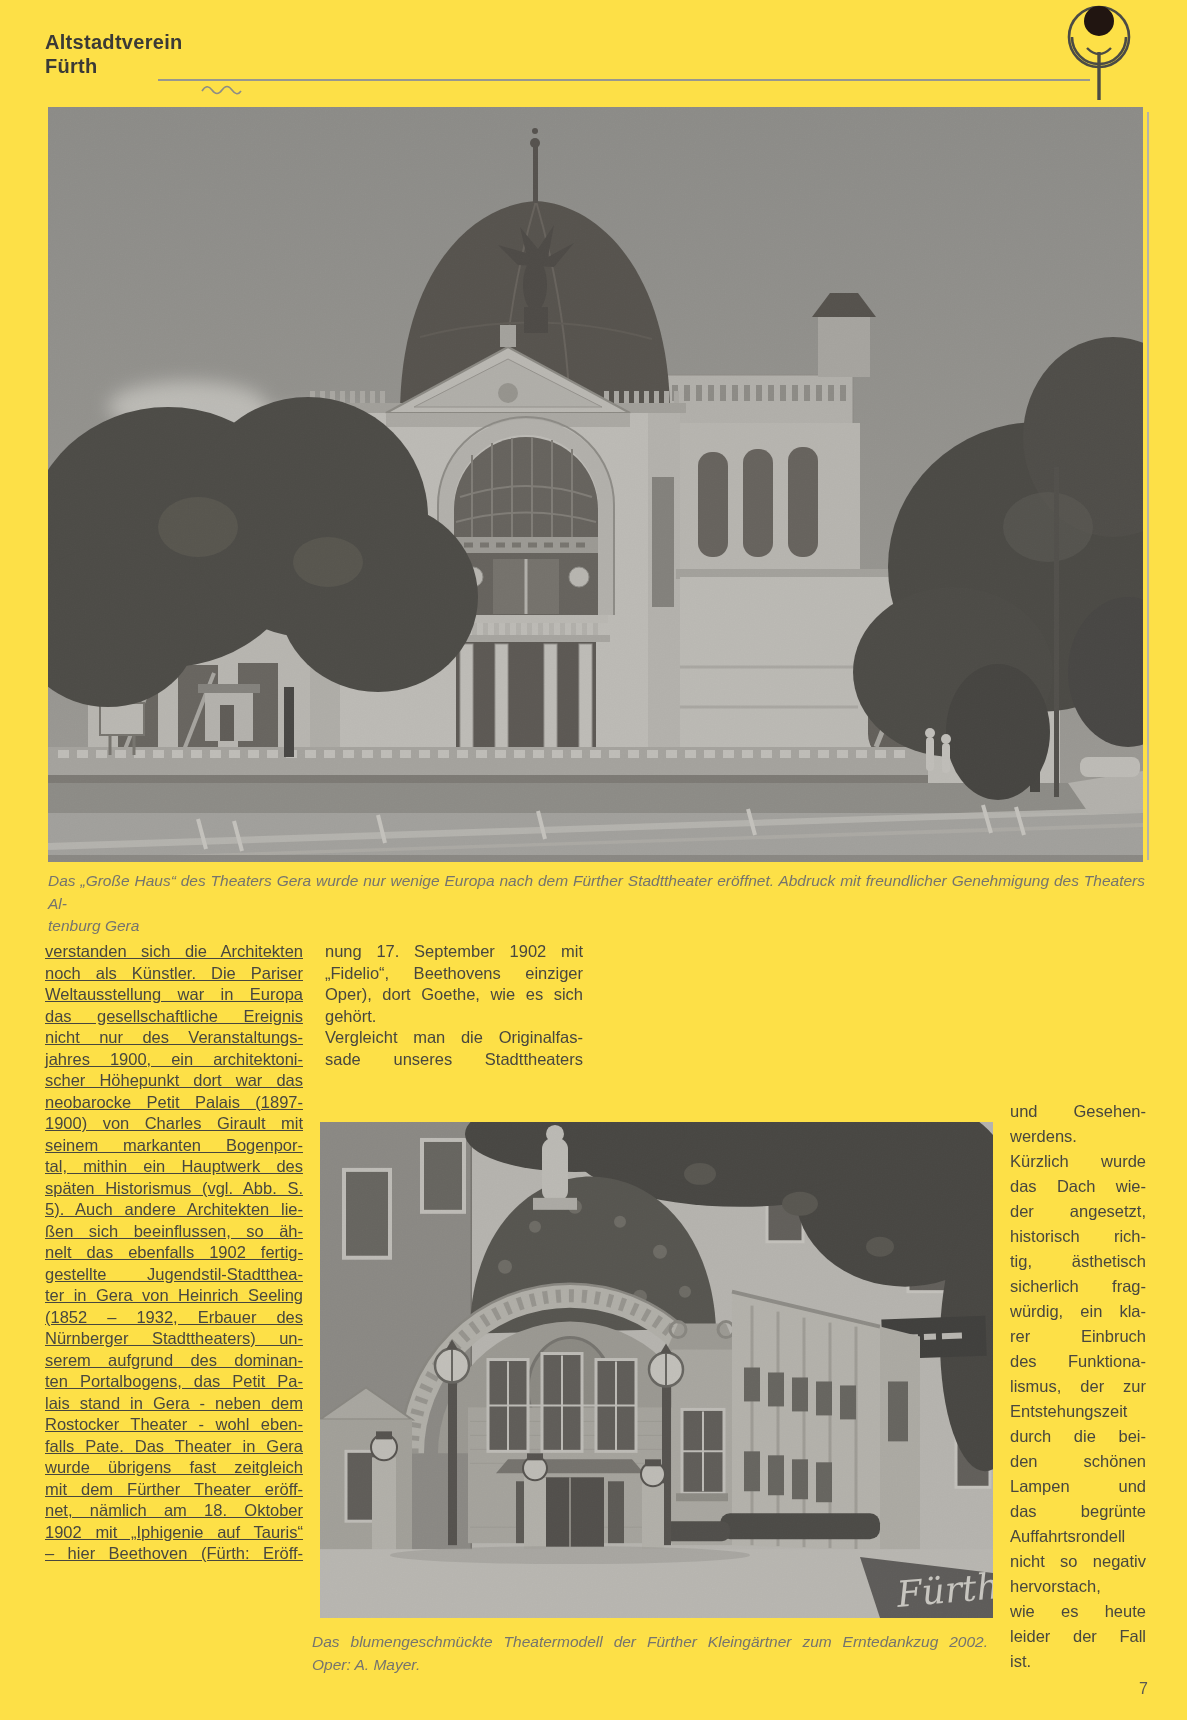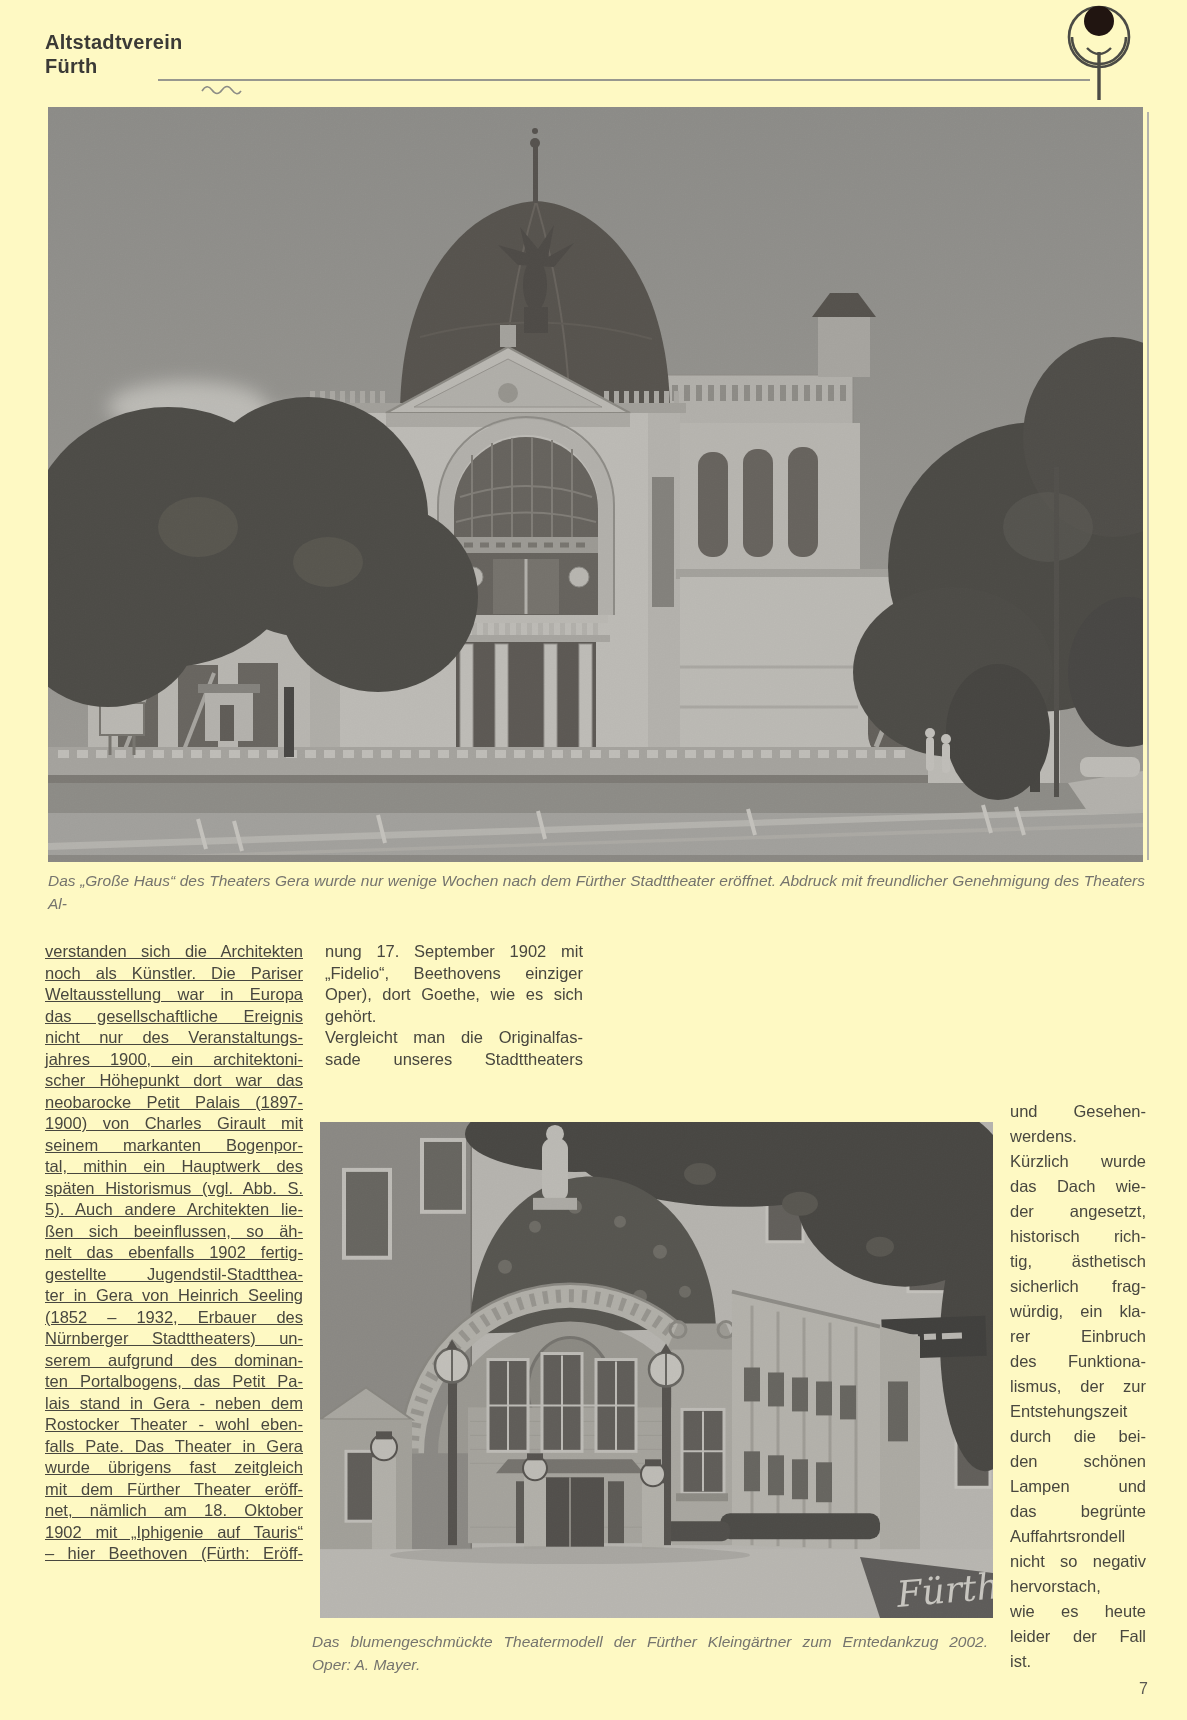--- a/index.html
+++ b/index.html
@@ -1,18 +1,18 @@
 <!DOCTYPE html>
 <html lang="de"><head>
 <meta charset="utf-8">
 <style>
   html,body{margin:0;padding:0;background:#e8e8e6;}
   .page{
     position:relative;width:1187px;height:1720px;margin:0 auto;
-    background:#fef9c3;overflow:hidden;
+    background:#fde047;overflow:hidden;
     font-family:"Liberation Sans",sans-serif;color:#45443f;
   }
   
   .org-name{position:absolute;left:45px;top:30px;font-size:20px;font-weight:bold;
     color:#3b3a36;line-height:24px;letter-spacing:.3px;}
   .header-rule{position:absolute;left:158px;top:79px;width:932px;height:2px;background:#98988f;}
   .scribble{position:absolute;left:200px;top:82px;}
   .logo{position:absolute;left:1056px;top:2px;width:86px;height:102px;}
   
   .photo{position:absolute;display:block;}
@@ -232,21 +232,22 @@
       <line x1="968" y1="700" x2="976" y2="728"></line>
     </g>
     <rect x="1032" y="650" width="60" height="20" rx="8" fill="#d8d5cd"></rect>
     <rect x="1006" y="360" width="5" height="330" fill="#35322b"></rect>
     <rect width="1095" height="755" fill="#888" filter="url(#grain1)" opacity="0.35"></rect>
   </svg>
   </figure>
   <div class="photo1-edge"></div>
 
   <div class="caption caption1">
-    <div class="cap-just">Das „Große Haus“ des Theaters Gera wurde nur wenige Wochen nach dem Fürther Stadttheater eröffnet. Abdruck mit freundlicher Genehmigung des Theaters Al-</div>
+    <div class="cap-just">Das „Große Haus“ des Theaters Gera wurde nur wenige Europa nach dem Fürther Stadttheater eröffnet. Abdruck mit freundlicher Genehmigung des Theaters Al-</div>
+    <div>tenburg Gera</div>
   </div>
 
   <div class="col col1">verstanden sich die Architekten
 noch als Künstler. Die Pariser
 Weltausstellung war in Europa
 das gesellschaftliche Ereignis
 nicht nur des Veranstaltungs-
 jahres 1900, ein architektoni-
 scher Höhepunkt dort war das
 neobarocke Petit Palais (1897-

